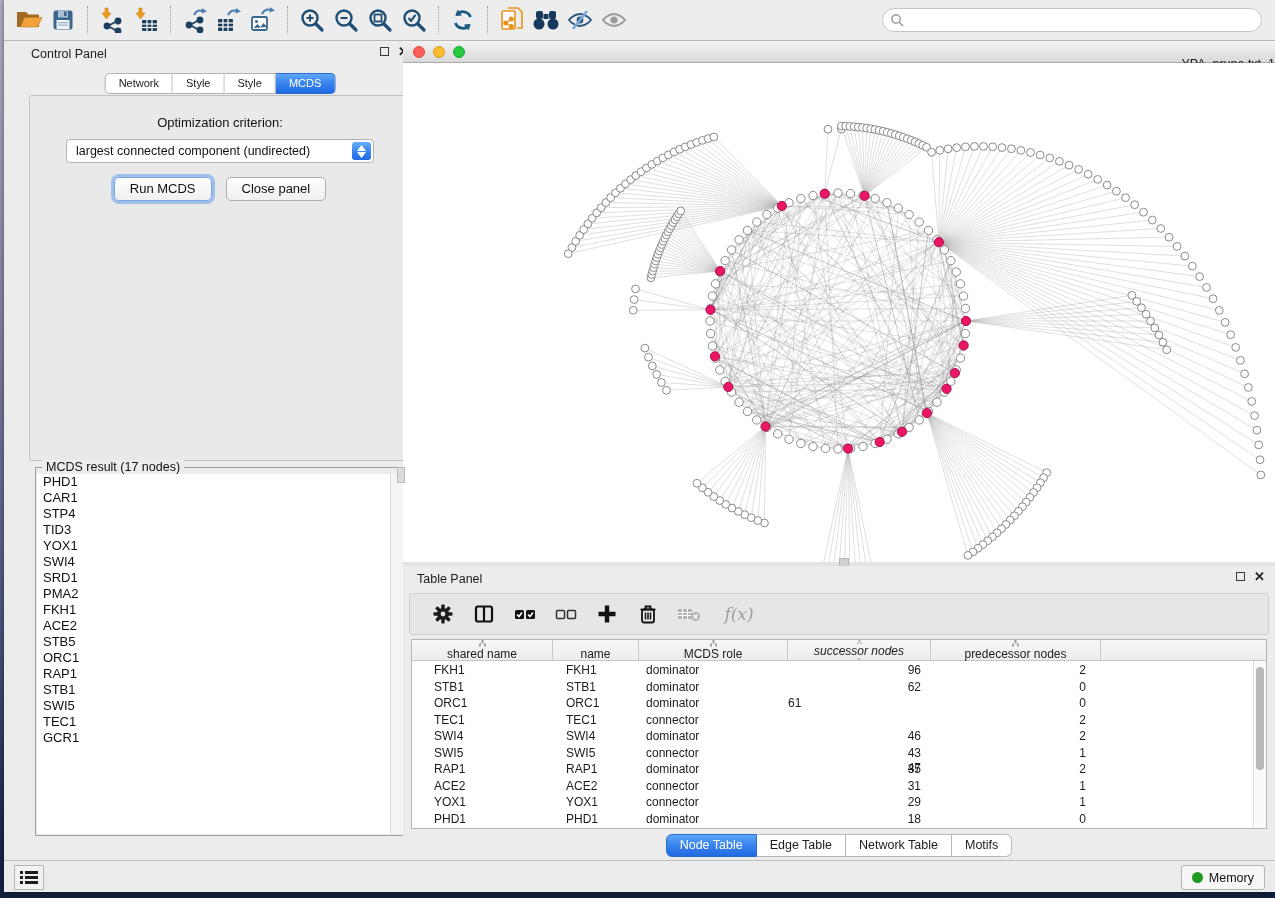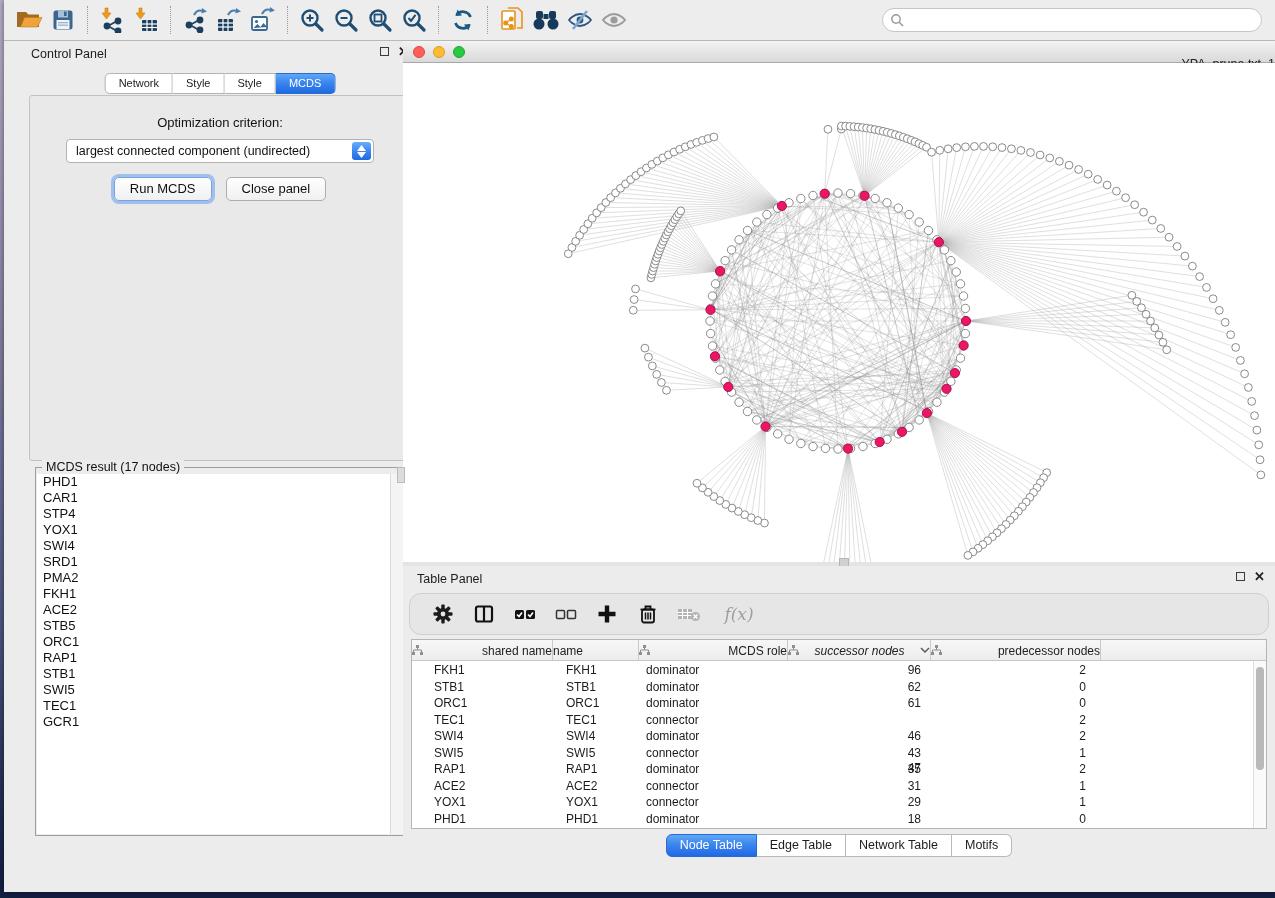--- a/index.html
+++ b/index.html
@@ -57,27 +57,27 @@
   .tl.yellow { background:#febc2e; border:.5px solid #d89c22; }
   .tl.green { background:#28c840; border:.5px solid #1da832; }
   .net-title { position:absolute; width:100%; top:16px; text-align:right; font-size:12.5px; color:#222; }
   .net-canvas { position:absolute; left:0; top:22px; right:0; height:499px; background:#fff; }
   .h-splitter { position:absolute; left:0; top:521px; right:0; height:4px; background:#e4e4e4; }
   .h-splitter .grip { position:absolute; left:50%; top:-4px; width:10px; height:10px; background:#d0d0d0; border:1px solid #b5b5b5; }
   .v-grip { position:absolute; left:-6px; top:404px; width:8px; height:16px; background:#dcdcdc; border:1px solid #bbb; }
 
   
   .table-panel { position:absolute; left:0; top:525px; right:0; bottom:0; background:#ececec; }
-  .tp-toolbar { position:absolute; left:6px; right:6px; top:27px; height:42px; background:#e6e6e6; border:1px solid #cfcfcf; border-radius:12px; display:flex; align-items:center; padding-left:20px; gap:15px; }
+  .tp-toolbar { position:absolute; left:6px; right:6px; top:27px; height:42px; background:#e6e6e6; border:1px solid #cfcfcf; border-radius:3px; display:flex; align-items:center; padding-left:20px; gap:15px; }
   .tp-icon { width:26px; height:26px; display:flex; align-items:center; justify-content:center; }
   .fx-label { font:italic 17px "DejaVu Serif", serif; color:#9e9e9e; }
 
   .node-table { position:absolute; left:8px; right:8px; top:73px; height:190px; background:#fff; border:1px solid #b5b5b5; }
   .nt-header { position:absolute; left:0; right:0; top:0; height:21px; background:linear-gradient(180deg,#f7f7f7,#ededed); border-bottom:1px solid #c6c6c6; }
-  .nt-col { position:absolute; top:0; height:21px; border-right:1px solid #c9c9c9; display:flex; align-items:center; justify-content:space-between; gap:0; font-size:12px; color:#222; }
+  .nt-col { position:absolute; top:0; height:21px; border-right:1px solid #c9c9c9; display:flex; align-items:center; justify-content:flex-end; gap:0; font-size:12px; color:#222;flex-direction:column; }
   .nt-body { position:absolute; left:0; right:13px; top:21px; bottom:0; overflow:hidden; }
   .nt-row { position:absolute; left:0; right:0; height:17px; font-size:12px; color:#1c1c1c; }
   .nt-cell { position:absolute; top:1px; }
   .nt-scroll { position:absolute; right:0; top:21px; bottom:0; width:13px; background:#fafafa; border-left:1px solid #ddd; }
   .nt-thumb { position:absolute; left:2px; right:2px; top:6px; height:103px; background:#b9b9b9; border-radius:5px; }
 
   .tp-tabs { position:absolute; left:0; right:0; top:268px; display:flex; justify-content:center; }
   .tp-tab { font-size:12.5px; color:#1c1c1c; background:#fff; border:1px solid #b9b9b9; border-left:none; padding:3px 13px 4px; }
   .tp-tab:first-child { border-left:1px solid #b9b9b9; border-radius:6px 0 0 6px; }
   .tp-tab:last-child { border-radius:0 6px 6px 0; }
@@ -295,20 +295,21 @@
           <button class="mac-btn focused">Run MCDS</button>
           <button class="mac-btn">Close panel</button>
         </div>
       </div>
       <div class="mcds-fieldset">
         <span class="mcds-legend">MCDS result (17 nodes)</span>
         <div class="mcds-list" id="mcds-list">
             <div class="mcds-item">PHD1</div>
             <div class="mcds-item">CAR1</div>
             <div class="mcds-item">STP4</div>
+            <div class="mcds-item">TID3</div>
             <div class="mcds-item">YOX1</div>
             <div class="mcds-item">SWI4</div>
             <div class="mcds-item">SRD1</div>
             <div class="mcds-item">PMA2</div>
             <div class="mcds-item">FKH1</div>
             <div class="mcds-item">ACE2</div>
             <div class="mcds-item">STB5</div>
             <div class="mcds-item">ORC1</div>
             <div class="mcds-item">RAP1</div>
             <div class="mcds-item">STB1</div>
@@ -1239,21 +1240,21 @@
                 <span class="nt-cell" style="left: 22px;">STB1</span>
                 <span class="nt-cell" style="left: 154px;">STB1</span>
                 <span class="nt-cell" style="left: 234px;">dominator</span>
                 <span class="nt-cell" style="left: 376px; width: 133px; text-align: right;">62</span>
                 <span class="nt-cell" style="left: 519px; width: 155px; text-align: right;">0</span>
               </div>
               <div class="nt-row" style="top: 34px;">
                 <span class="nt-cell" style="left: 22px;">ORC1</span>
                 <span class="nt-cell" style="left: 154px;">ORC1</span>
                 <span class="nt-cell" style="left: 234px;">dominator</span>
-                <span class="nt-cell" style="left: 376px; width: 133px; text-align: right;">61</span>
+                <span class="nt-cell" style="left: 376px; width: 133px; ">61</span>
                 <span class="nt-cell" style="left: 519px; width: 155px; text-align: right;">0</span>
               </div>
               <div class="nt-row" style="top: 50.5px;">
                 <span class="nt-cell" style="left: 22px;">TEC1</span>
                 <span class="nt-cell" style="left: 154px;">TEC1</span>
                 <span class="nt-cell" style="left: 234px;">connector</span>
                 <span class="nt-cell" style="left: 376px; width: 133px; text-align: right; margin-top: 48px;">47</span>
                 <span class="nt-cell" style="left: 519px; width: 155px; text-align: right;">2</span>
               </div>
               <div class="nt-row" style="top: 67px;">
@@ -1307,13 +1308,31 @@
         <div class="tp-tabs">
           <div class="tp-tab active">Node Table</div>
           <div class="tp-tab">Edge Table</div>
           <div class="tp-tab">Network Table</div>
           <div class="tp-tab">Motifs</div>
         </div>
       </div>
     </div>
   </div>
 
+  <div class="status-bar">
+    <div class="list-btn">
+      <svg width="18" height="15" viewBox="0 0 18 15">
+        <g fill="#1c1c1c">
+          <rect x="0" y="1" width="3" height="3"></rect>
+            <rect x="5" y="1" width="13" height="3"></rect>
+          <rect x="0" y="6" width="3" height="3"></rect>
+            <rect x="5" y="6" width="13" height="3"></rect>
+          <rect x="0" y="11" width="3" height="3"></rect>
+            <rect x="5" y="11" width="13" height="3"></rect>
+        </g>
+      </svg>
+    </div>
+    <div class="memory-btn">
+      <span class="mem-dot"></span>
+      <span>Memory</span>
+    </div>
+  </div>
 </div>
 
 </body></html>

